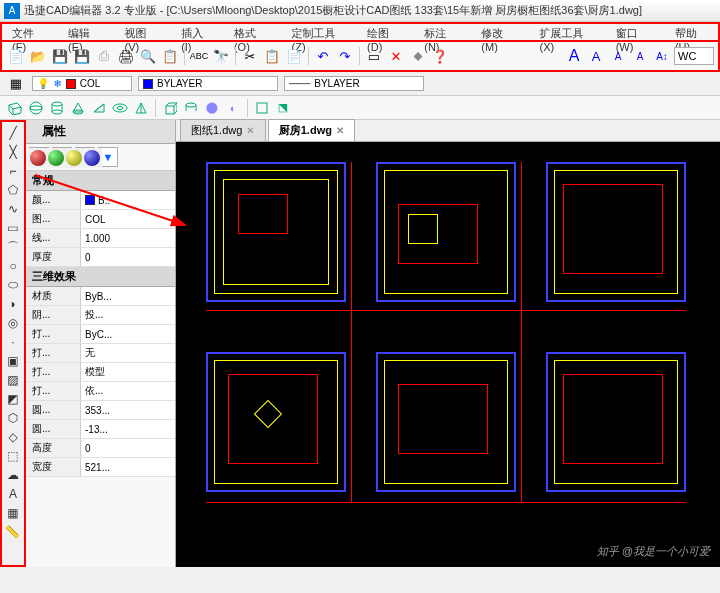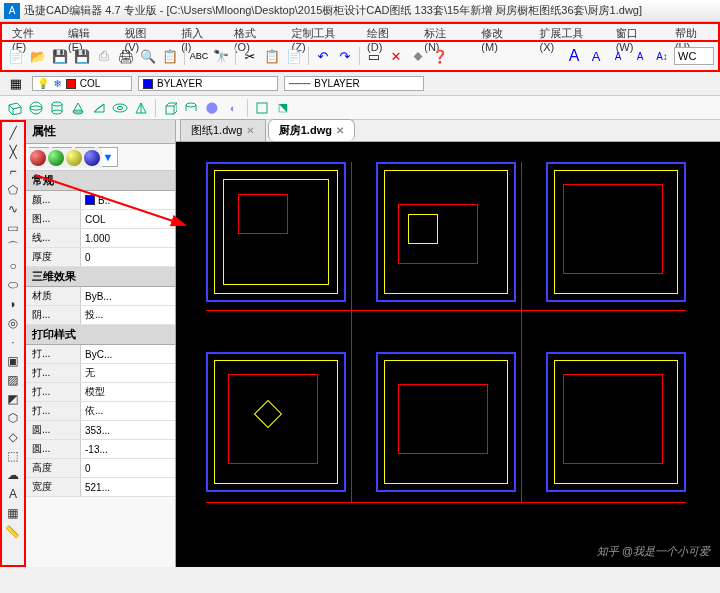--- a/index.html
+++ b/index.html
@@ -17,45 +17,45 @@
 .layer-combo { display: flex; align-items: center; gap: 4px; padding: 1px 4px; border: 1px solid #aaa; background: #fff; font-size: 10px; min-width: 100px; }
 .color-sw { width: 10px; height: 10px; border: 1px solid #333; }
 .shape-toolbar { height: 24px; background: #f8f8f8; display: flex; align-items: center; padding: 2px 6px; gap: 3px; border-bottom: 1px solid #ccc; }
 .shape-btn { width: 18px; height: 18px; display: flex; align-items: center; justify-content: center; cursor: pointer; }
 .main { display: flex; height: calc(593px - 22px - 20px - 30px - 26px - 24px - 24px); }
 .left-tools { width: 26px; background: #f0f0f0; border: 2px solid #ff0000; display: flex; flex-direction: column; align-items: center; padding: 2px 0; gap: 1px; }
 .ltool { width: 20px; height: 18px; display: flex; align-items: center; justify-content: center; cursor: pointer; font-size: 12px; color: #333; }
 .render-tools { position: absolute; left: 28px; top: 148px; display: flex; gap: 2px; padding: 2px; background: #f0f0f0; }
 .rball { width: 16px; height: 16px; border-radius: 50%; }
 .prop-panel { width: 150px; background: #f8f8f8; border-right: 1px solid #aaa; overflow-y: auto; }
-.prop-title { background: #e0e0e0; padding: 3px 6px; font-weight: bold; font-size: 12px; border-bottom: 1px solid #aaa; }
+.prop-title { background: #e0e0e0; padding: 3px 16px; font-weight: bold; font-size: 12px; border-bottom: 1px solid #aaa; }
 .prop-tools { padding: 3px; display: flex; gap: 3px; border-bottom: 1px solid #ccc; }
 .prop-tool-btn { width: 20px; height: 20px; border: 1px solid #aaa; background: #fff; display: flex; align-items: center; justify-content: center; font-size: 11px; cursor: pointer; }
 .prop-group { background: #d8d8d8; padding: 2px 6px; font-size: 11px; font-weight: bold; border-bottom: 1px solid #aaa; }
 .prop-row { display: flex; border-bottom: 1px solid #e0e0e0; }
 .prop-key { width: 55px; padding: 2px 6px; font-size: 10px; border-right: 1px solid #ccc; background: #f0f0f0; overflow: hidden; white-space: nowrap; }
 .prop-val { flex: 1; padding: 2px 4px; font-size: 10px; background: #fff; overflow: hidden; white-space: nowrap; display: flex; align-items: center; gap: 3px; }
 .canvas-area { flex: 1; display: flex; flex-direction: column; position: relative; }
 .tabs { height: 22px; background: #f0f0f0; display: flex; align-items: flex-end; padding-left: 4px; border-bottom: 1px solid #aaa; }
 .tab { padding: 3px 10px; font-size: 11px; background: #e0e0e0; border: 1px solid #aaa; border-bottom: none; margin-right: 2px; cursor: pointer; display: flex; align-items: center; gap: 4px; }
-.tab.active { background: #fff; font-weight: bold; border-radius: 6px; }
+.tab.active { background: #fff; font-weight: bold; }
 .tab-close { font-size: 10px; color: #888; cursor: pointer; }
 .canvas { flex: 1; background: #000; position: relative; overflow: hidden; }
 .floor-plan { position: absolute; border: 2px solid #4040ff; }
 .fp-inner { position: absolute; inset: 6px; border: 1px solid #ffff00; }
 .dim-line { position: absolute; background: #ff0000; }
 .watermark { position: absolute; bottom: 8px; right: 10px; color: #ccc; font-size: 11px; opacity: 0.75; font-style: italic; }
 .arrow { position: absolute; left: 30px; top: 170px; pointer-events: none; }
 </style>
 </head>
 <body>
 
 <div class="titlebar">
   <div class="app-icon">A</div>
-  <div class="titlebar-text">迅捷CAD编辑器 4.7 专业版 - [C:\Users\Mloong\Desktop\2015橱柜设计CAD图纸 133套\15年新增 厨房橱柜图纸36套\厨房1.dwg]</div>
+  <div class="titlebar-text">迅捷CAD编辑器 3.2 专业版 - [C:\Users\Mloong\Desktop\2015橱柜设计CAD图纸 133套\15年新增 厨房橱柜图纸36套\厨房1.dwg]</div>
 </div>
 
 <div class="menubar">
   <div class="menu-item">文件(F)</div>
   <div class="menu-item">编辑(E)</div>
   <div class="menu-item">视图(V)</div>
   <div class="menu-item">插入(I)</div>
   <div class="menu-item">格式(O)</div>
   <div class="menu-item">定制工具(Z)</div>
   <div class="menu-item">绘图(D)</div>
@@ -242,21 +242,20 @@
     <div class="prop-group">三维效果</div>
     <div class="prop-row">
         <div class="prop-key">材质</div>
         <div class="prop-val">ByB...</div>
       </div>
     <div class="prop-row">
         <div class="prop-key">阴...</div>
         <div class="prop-val">投...</div>
       </div>
 
-    <div class="prop-group">打印样式</div>
     <div class="prop-row">
         <div class="prop-key">打...</div>
         <div class="prop-val">ByC...</div>
       </div>
     <div class="prop-row">
         <div class="prop-key">打...</div>
         <div class="prop-val">无</div>
       </div>
     <div class="prop-row">
         <div class="prop-key">打...</div>

